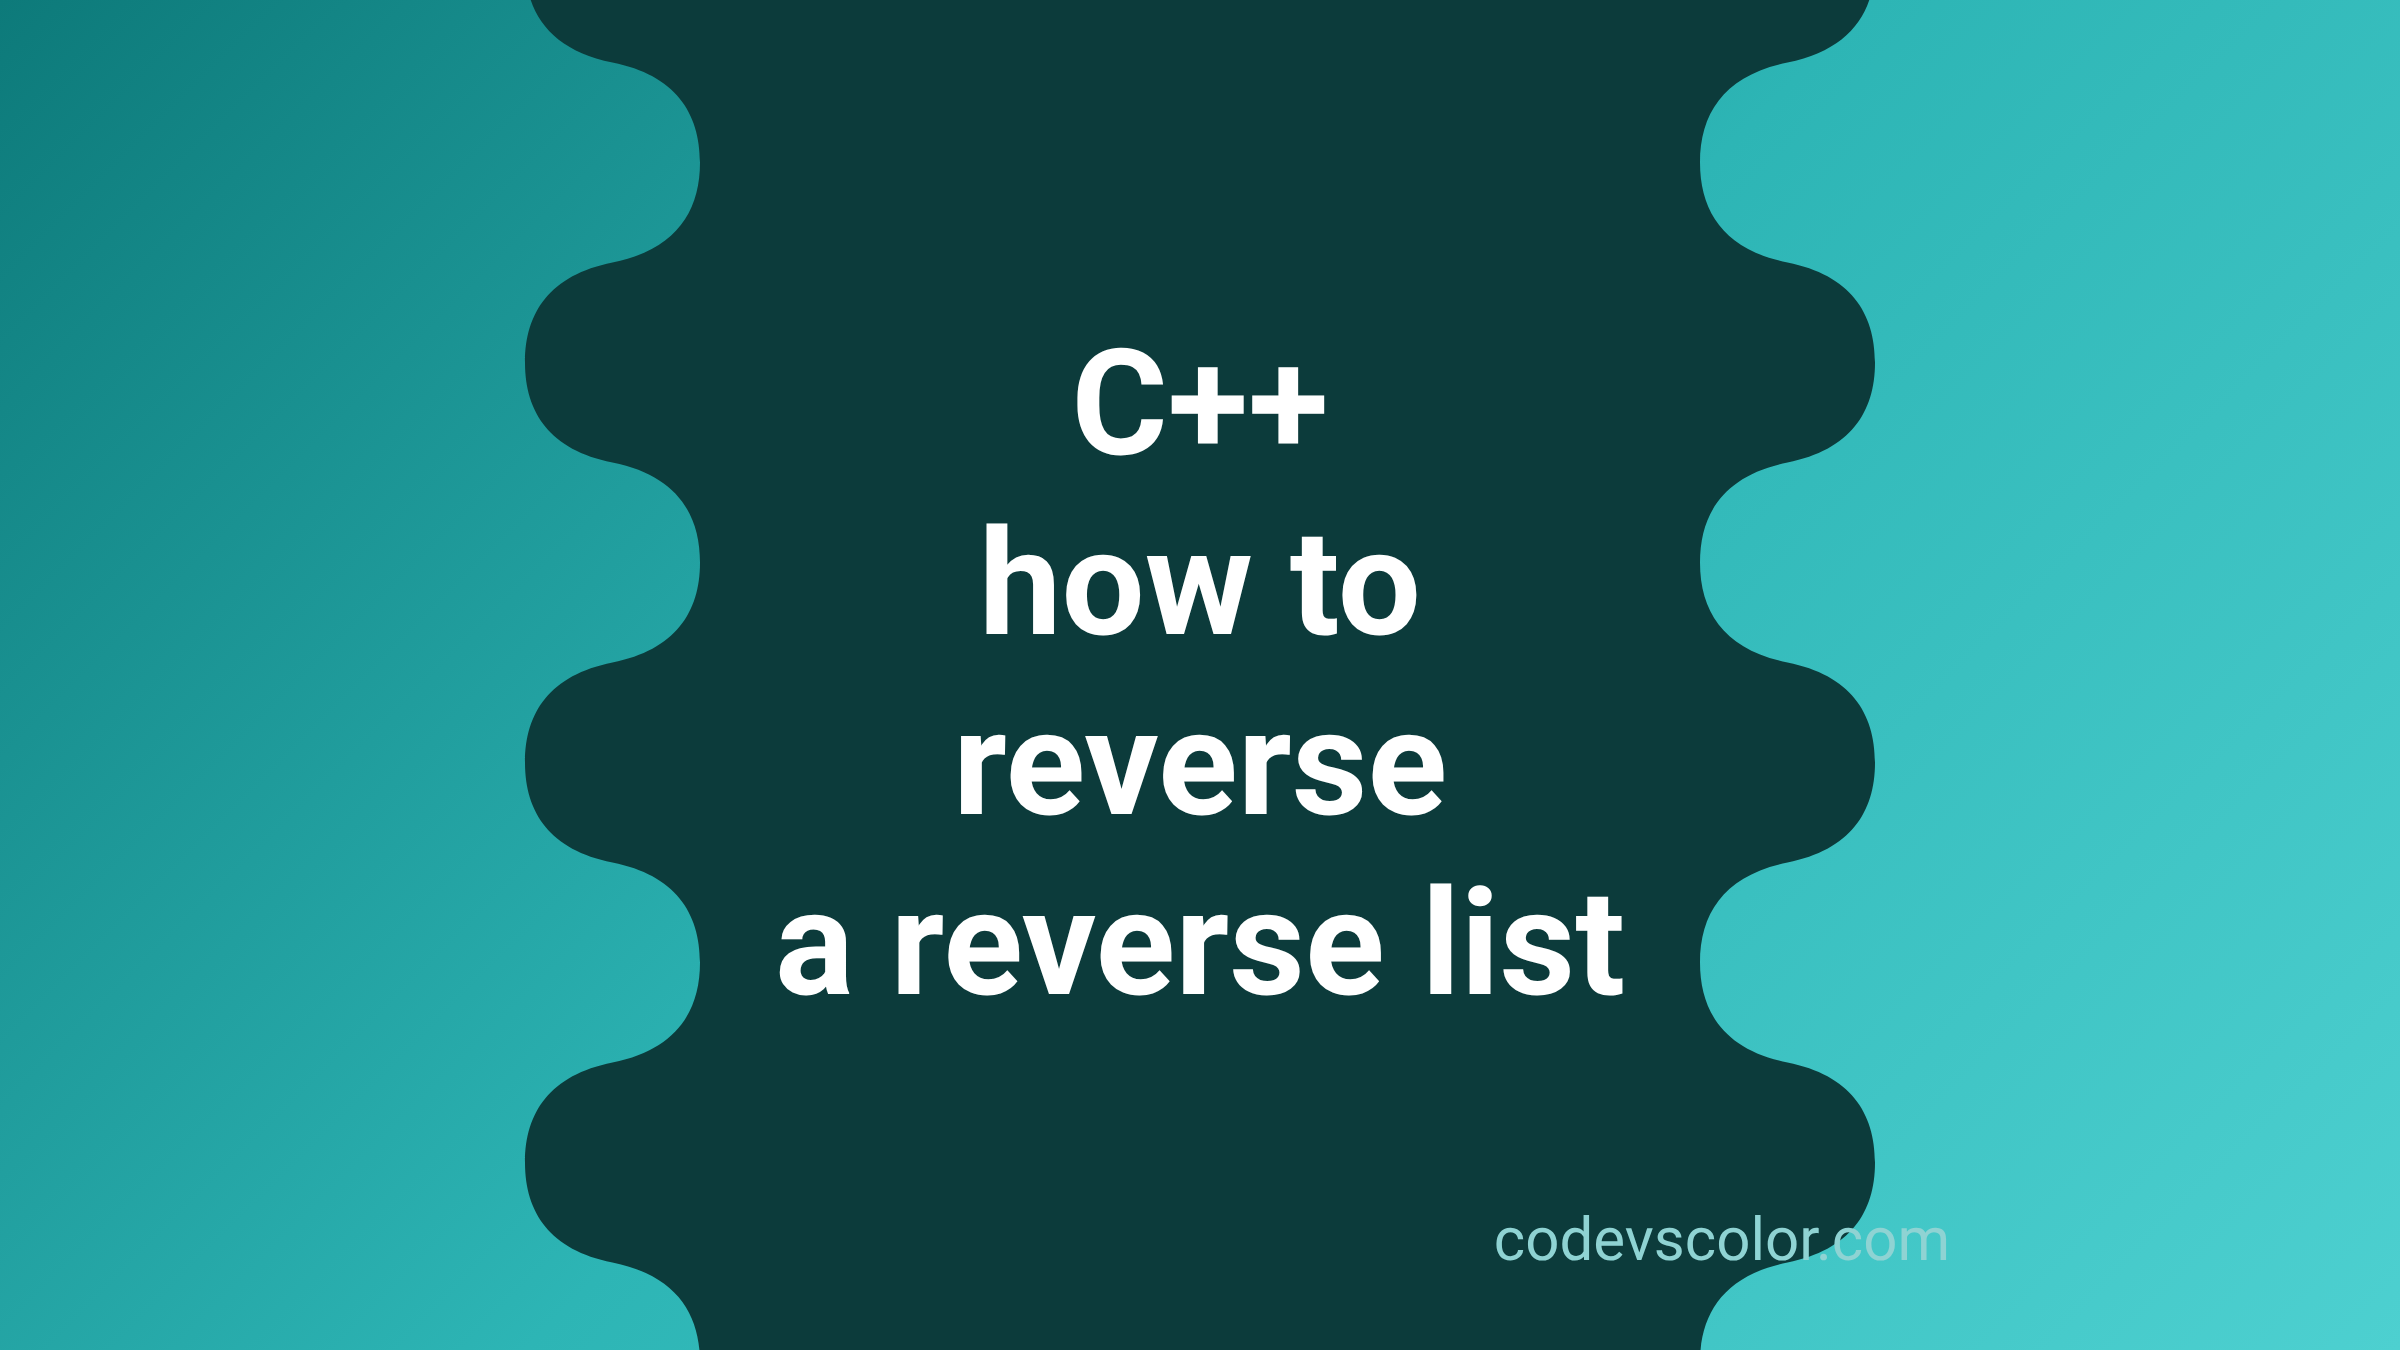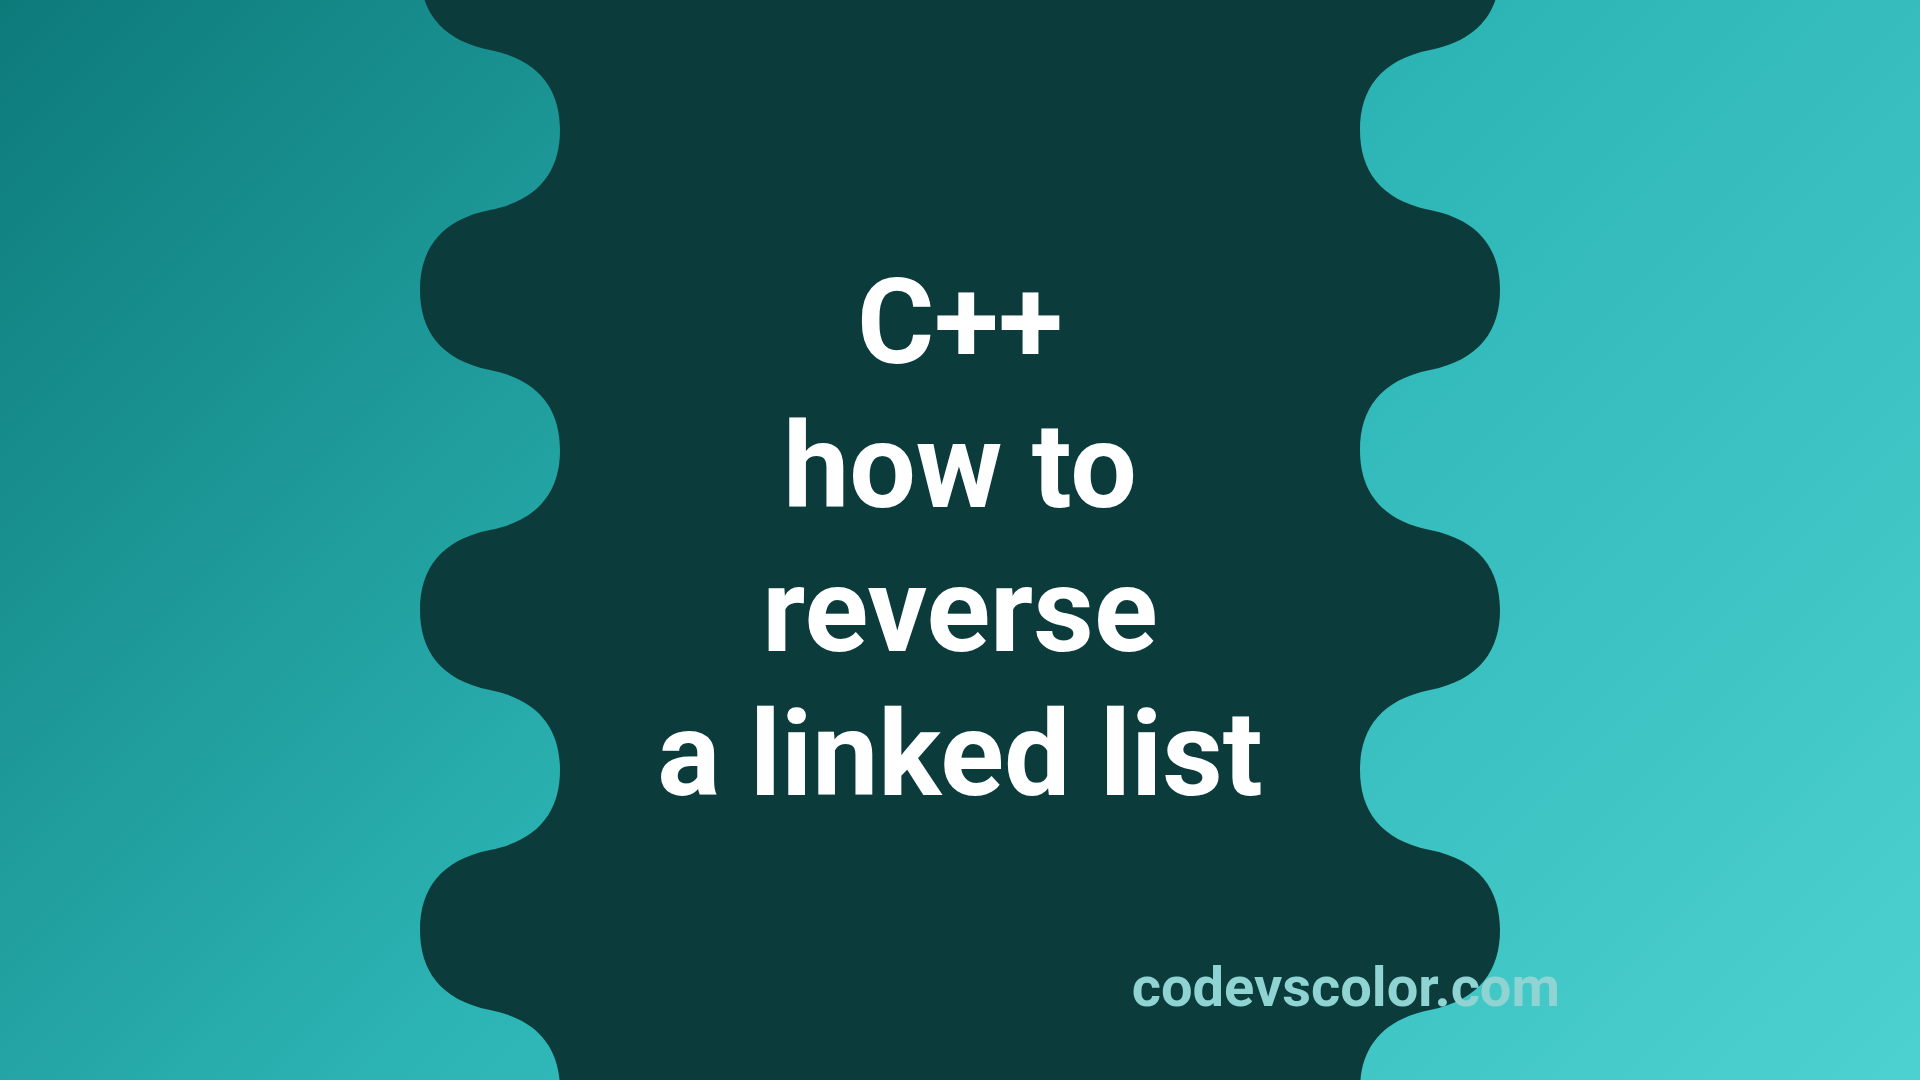--- a/index.html
+++ b/index.html
@@ -35,22 +35,22 @@
       font-size: 118px;
       line-height: 1.22;
       white-space: pre-line;
     }
     .watermark {
       position: absolute;
       bottom: 60px;
       right: 360px;
       z-index: 2;
       color: #8fd3d3;
-      font-size: 56px;
-      font-weight: 700;
+      font-size: 48px;
+      font-weight: 400;
     }
   </style>
 </head>
 <body>
 
 <svg class="blob" viewBox="0 0 1400 1280" preserveAspectRatio="none">
   <path fill="#0c3b3b" d="
     M 230,0
     L 1170,0
     C 1220,0 1240,30 1240,70
@@ -86,15 +86,15 @@
     C 300,190 280,160 230,150
     C 180,140 160,110 160,70
     C 160,30 180,0 230,0
     Z
   "></path>
 </svg>
 
 <div class="content"><span>C++</span>
 <span>how to</span>
 <span>reverse</span>
-<span>a linked list</span></div>
+<span>a reverse list</span></div>
 
 <div class="watermark">codevscolor.com</div>
 
 </body></html>

